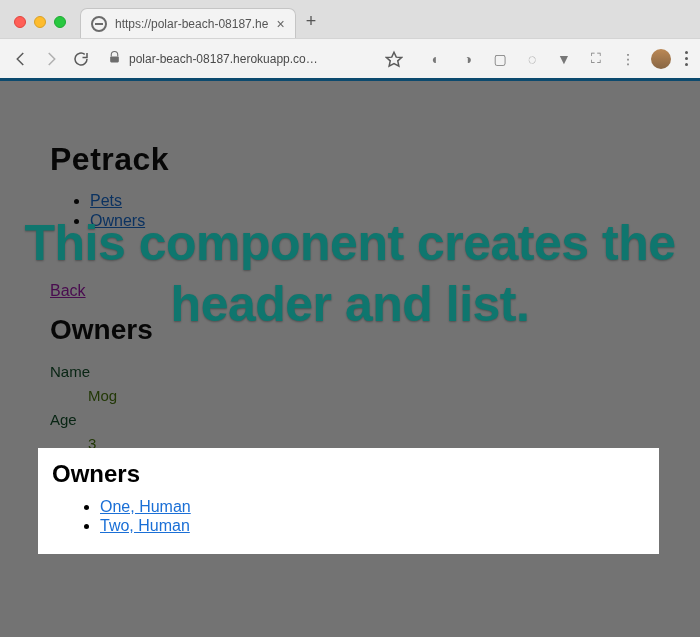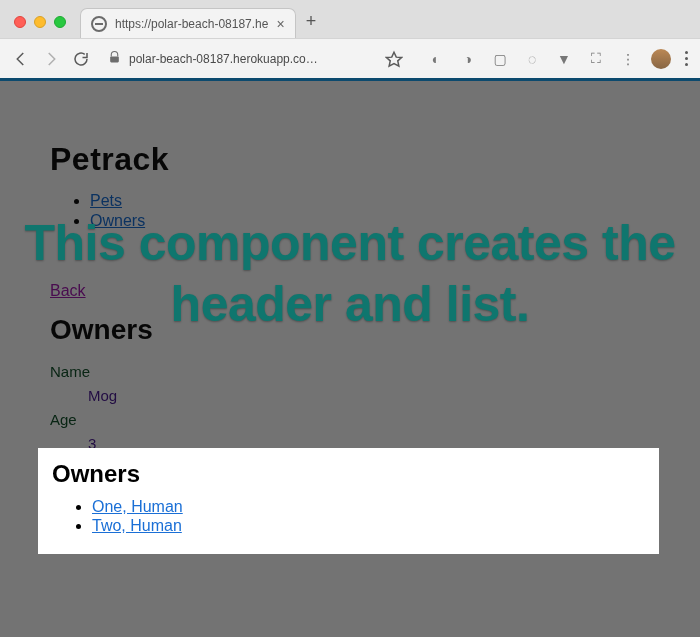--- a/index.html
+++ b/index.html
@@ -40,26 +40,26 @@
   .page { position: relative; padding: 0; }
   .content { padding: 60px 50px 20px 50px; color:#111; }
   h1.app-title { font-family: "Trebuchet MS", "Verdana", sans-serif; font-weight: 700; font-size: 32px; margin-bottom: 14px; letter-spacing: 0.5px; }
   .nav-list { list-style: disc; padding-left: 40px; margin-bottom: 27px; }
   .nav-list li { margin: 2px 0; }
   a.link { color: #1a6fd6; text-decoration: underline; cursor: pointer; }
   .back { display: inline-block; margin-bottom: 14px; color:#a21caf; text-decoration:underline; cursor:pointer;margin-top:25px; }
   h2.section { font-family: "Trebuchet MS", sans-serif; font-size: 28px; font-weight: 700; margin-bottom: 14px; }
   .dl { font-size: 15px; line-height: 1.6; }
   .dt { color: #14532d; }
-  .dd { padding-left: 38px; color:#4c1d95; }
+  .dd { padding-left: 38px; color:#4d7c0f; }
 
   .highlight-box { position: absolute; left: 38px; top: 367px; width: 621px; background: #fff; padding: 12px 14px 18px 14px; }
   .highlight-box h2 { font-family: "Trebuchet MS", sans-serif; font-size: 24px; font-weight: 700; margin-bottom: 10px; }
   .highlight-box ul { list-style: disc; padding-left: 40px; }
-  .highlight-box li { margin: 1px 0; }
+  .highlight-box li { margin: 1px 8px; }
 
   .overlay-text { position: absolute; left: 0; right: 0; top: 132px; text-align: center; color: #0f766e; font-weight: 800; font-size: 50px; line-height: 1.22; letter-spacing: -0.5px; padding: 0 12px; text-shadow: 0 1px 2px rgba(0,0,0,0.3); font-family: -apple-system, "Helvetica Neue", Arial, sans-serif; pointer-events:none; }
 </style>
 </head>
 <body>
 
 <div class="chrome">
   <div class="tab-strip">
     <div class="traffic">
       <div class="dot red"></div>

